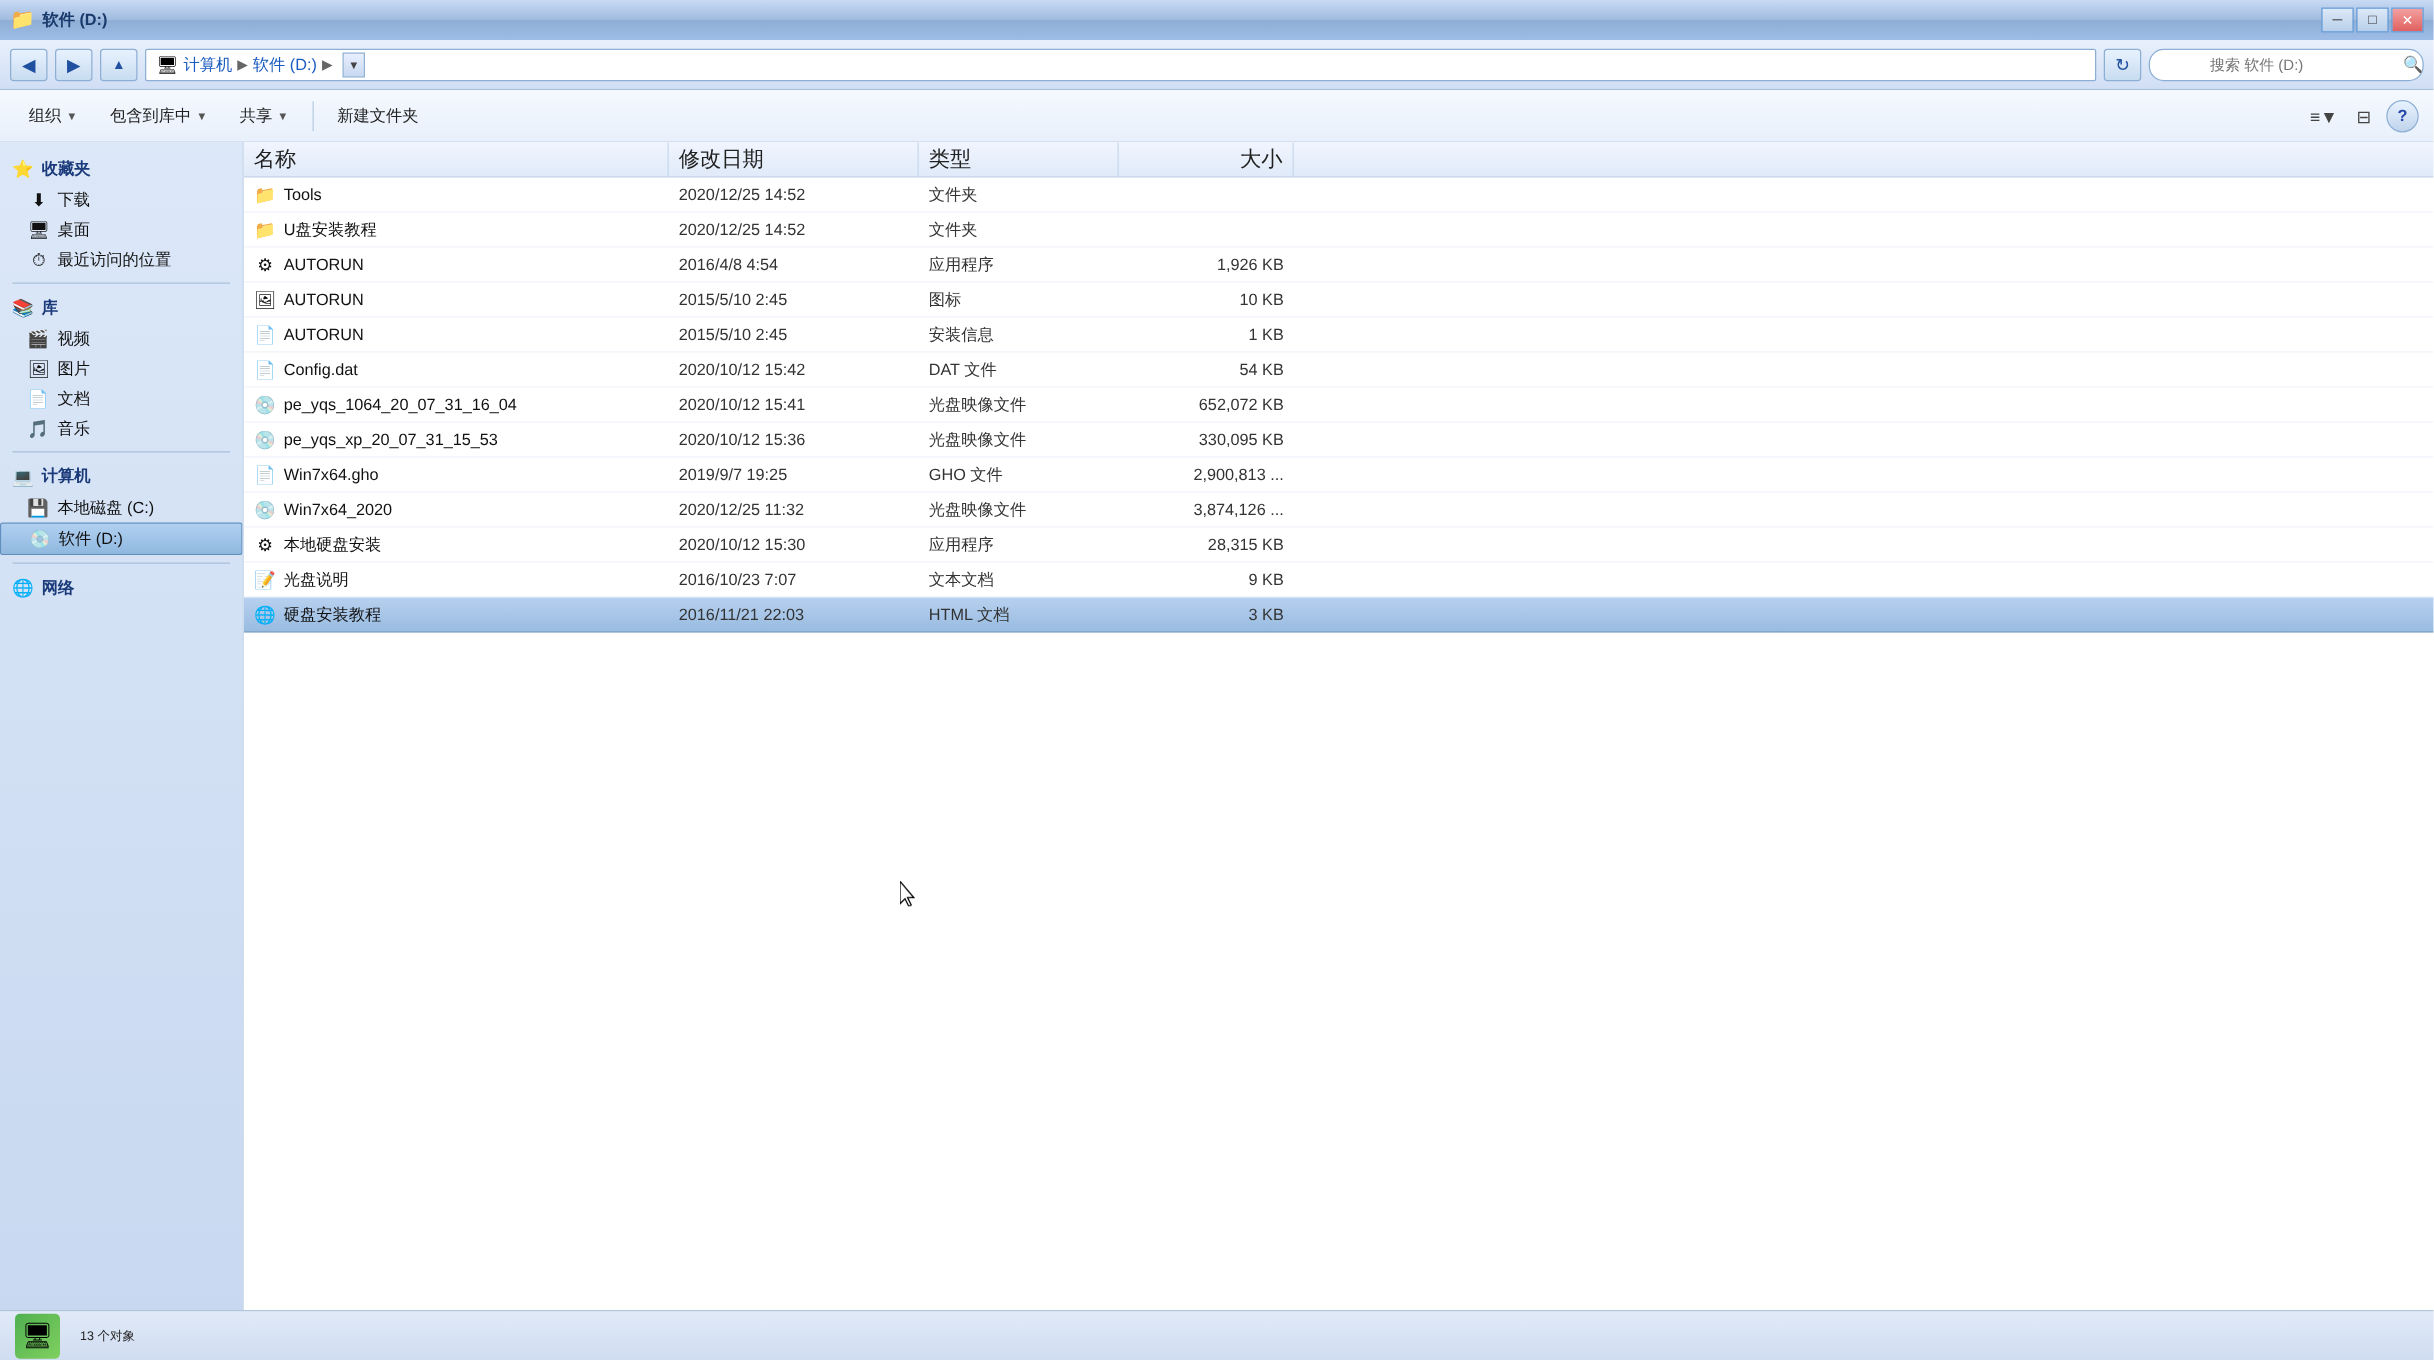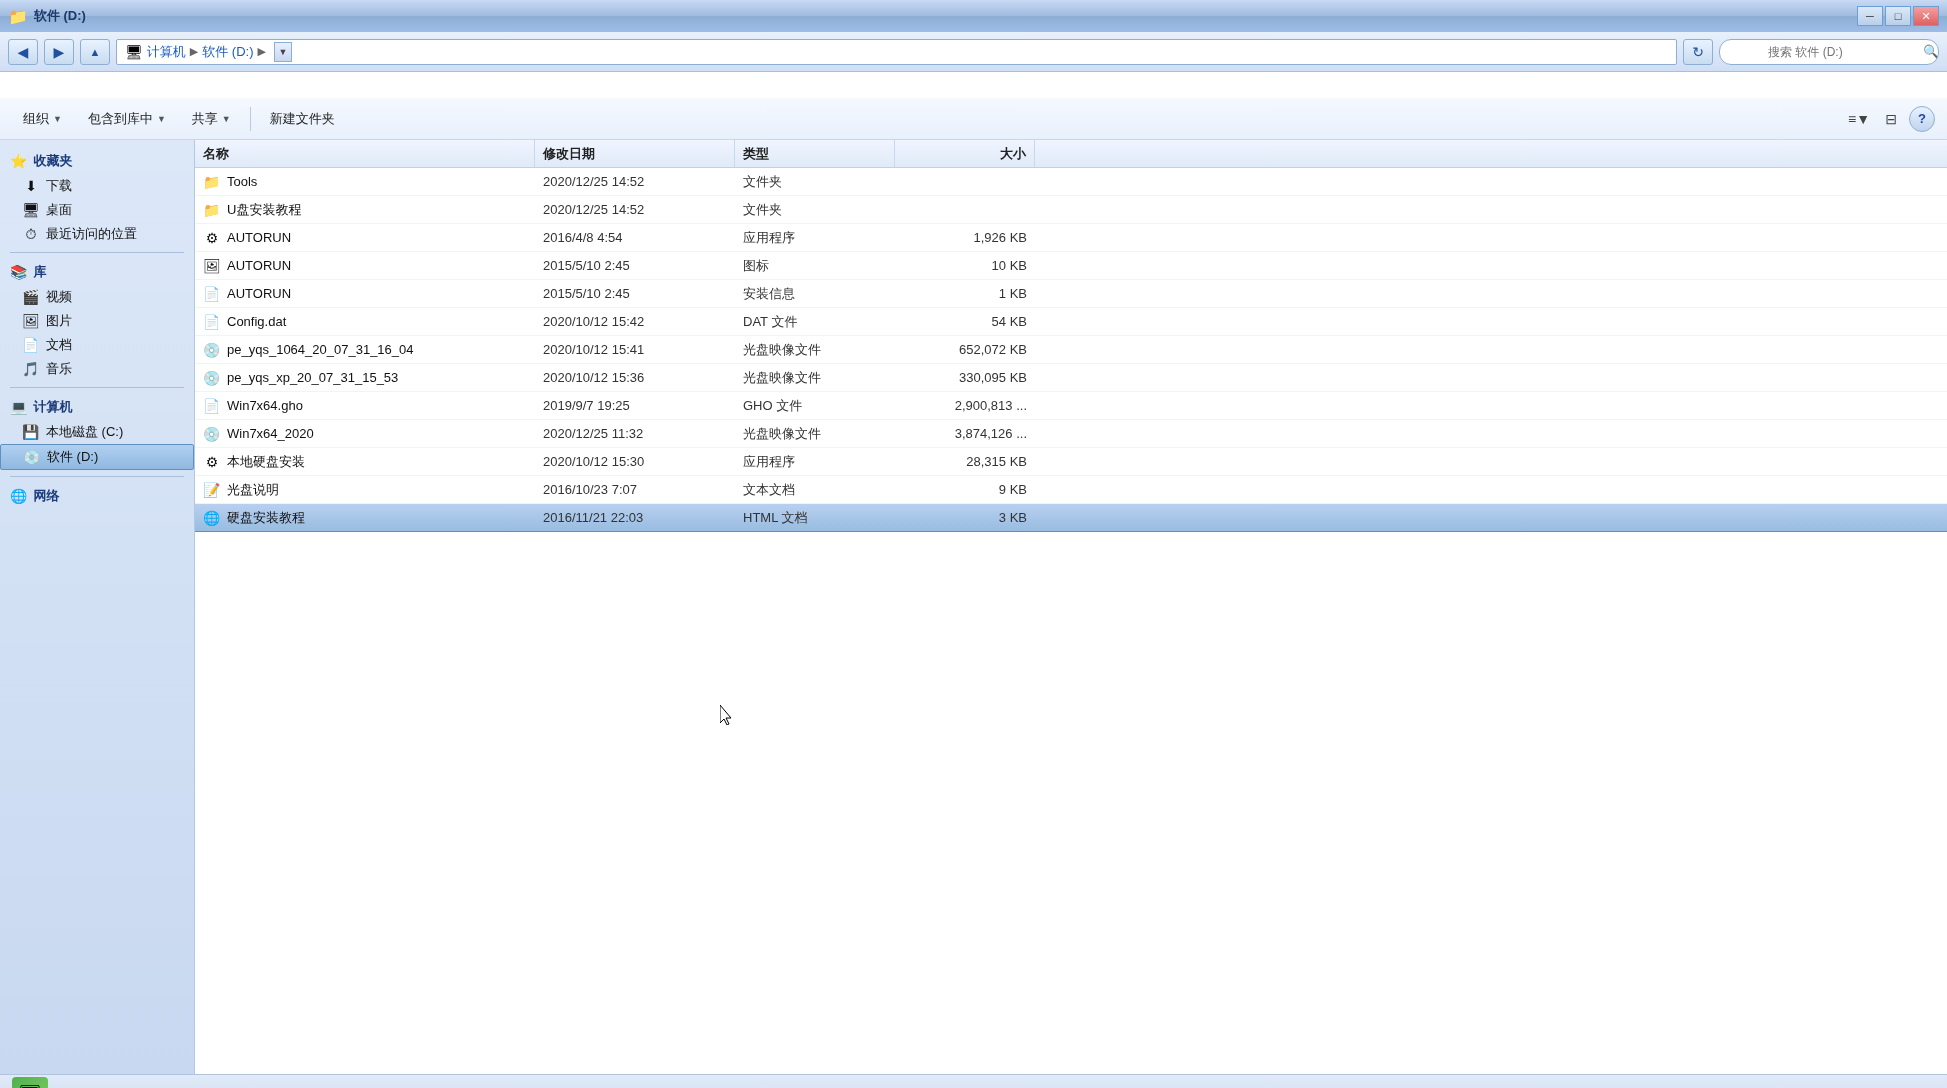--- a/index.html
+++ b/index.html
@@ -153,21 +153,20 @@
 
     
     .toolbar {
       background: linear-gradient(to bottom, #f5f9ff, #e8f0fb);
       height: 42px;
       display: flex;
       align-items: center;
       padding: 0 12px;
       gap: 4px;
       border-bottom: 1px solid #c8d8ec;
-      margin-top: 26px;
     }
     .toolbar-btn {
       height: 30px;
       padding: 0 10px;
       border: 1px solid transparent;
       background: transparent;
       cursor: pointer;
       display: flex;
       align-items: center;
       gap: 4px;
@@ -288,23 +287,23 @@
       align-items: center;
       background: linear-gradient(to bottom, #f0f5ff, #e0eaf8);
       border-bottom: 1px solid #c0d0e8;
       height: 28px;
       position: sticky;
       top: 0;
       z-index: 10;
     }
     .col-header {
       padding: 0 8px;
-      font-size: 13px;
+      font-size: 17px;
       color: #222;
-      font-weight: bold;
+      font-weight: normal;
       cursor: pointer;
       height: 100%;
       display: flex;
       align-items: center;
       border-right: 1px solid #c8d8ec;
       white-space: nowrap;
     }
     .col-name { width: 340px; min-width: 340px; }
     .col-date { width: 200px; min-width: 200px; }
     .col-type { width: 160px; min-width: 160px; }

